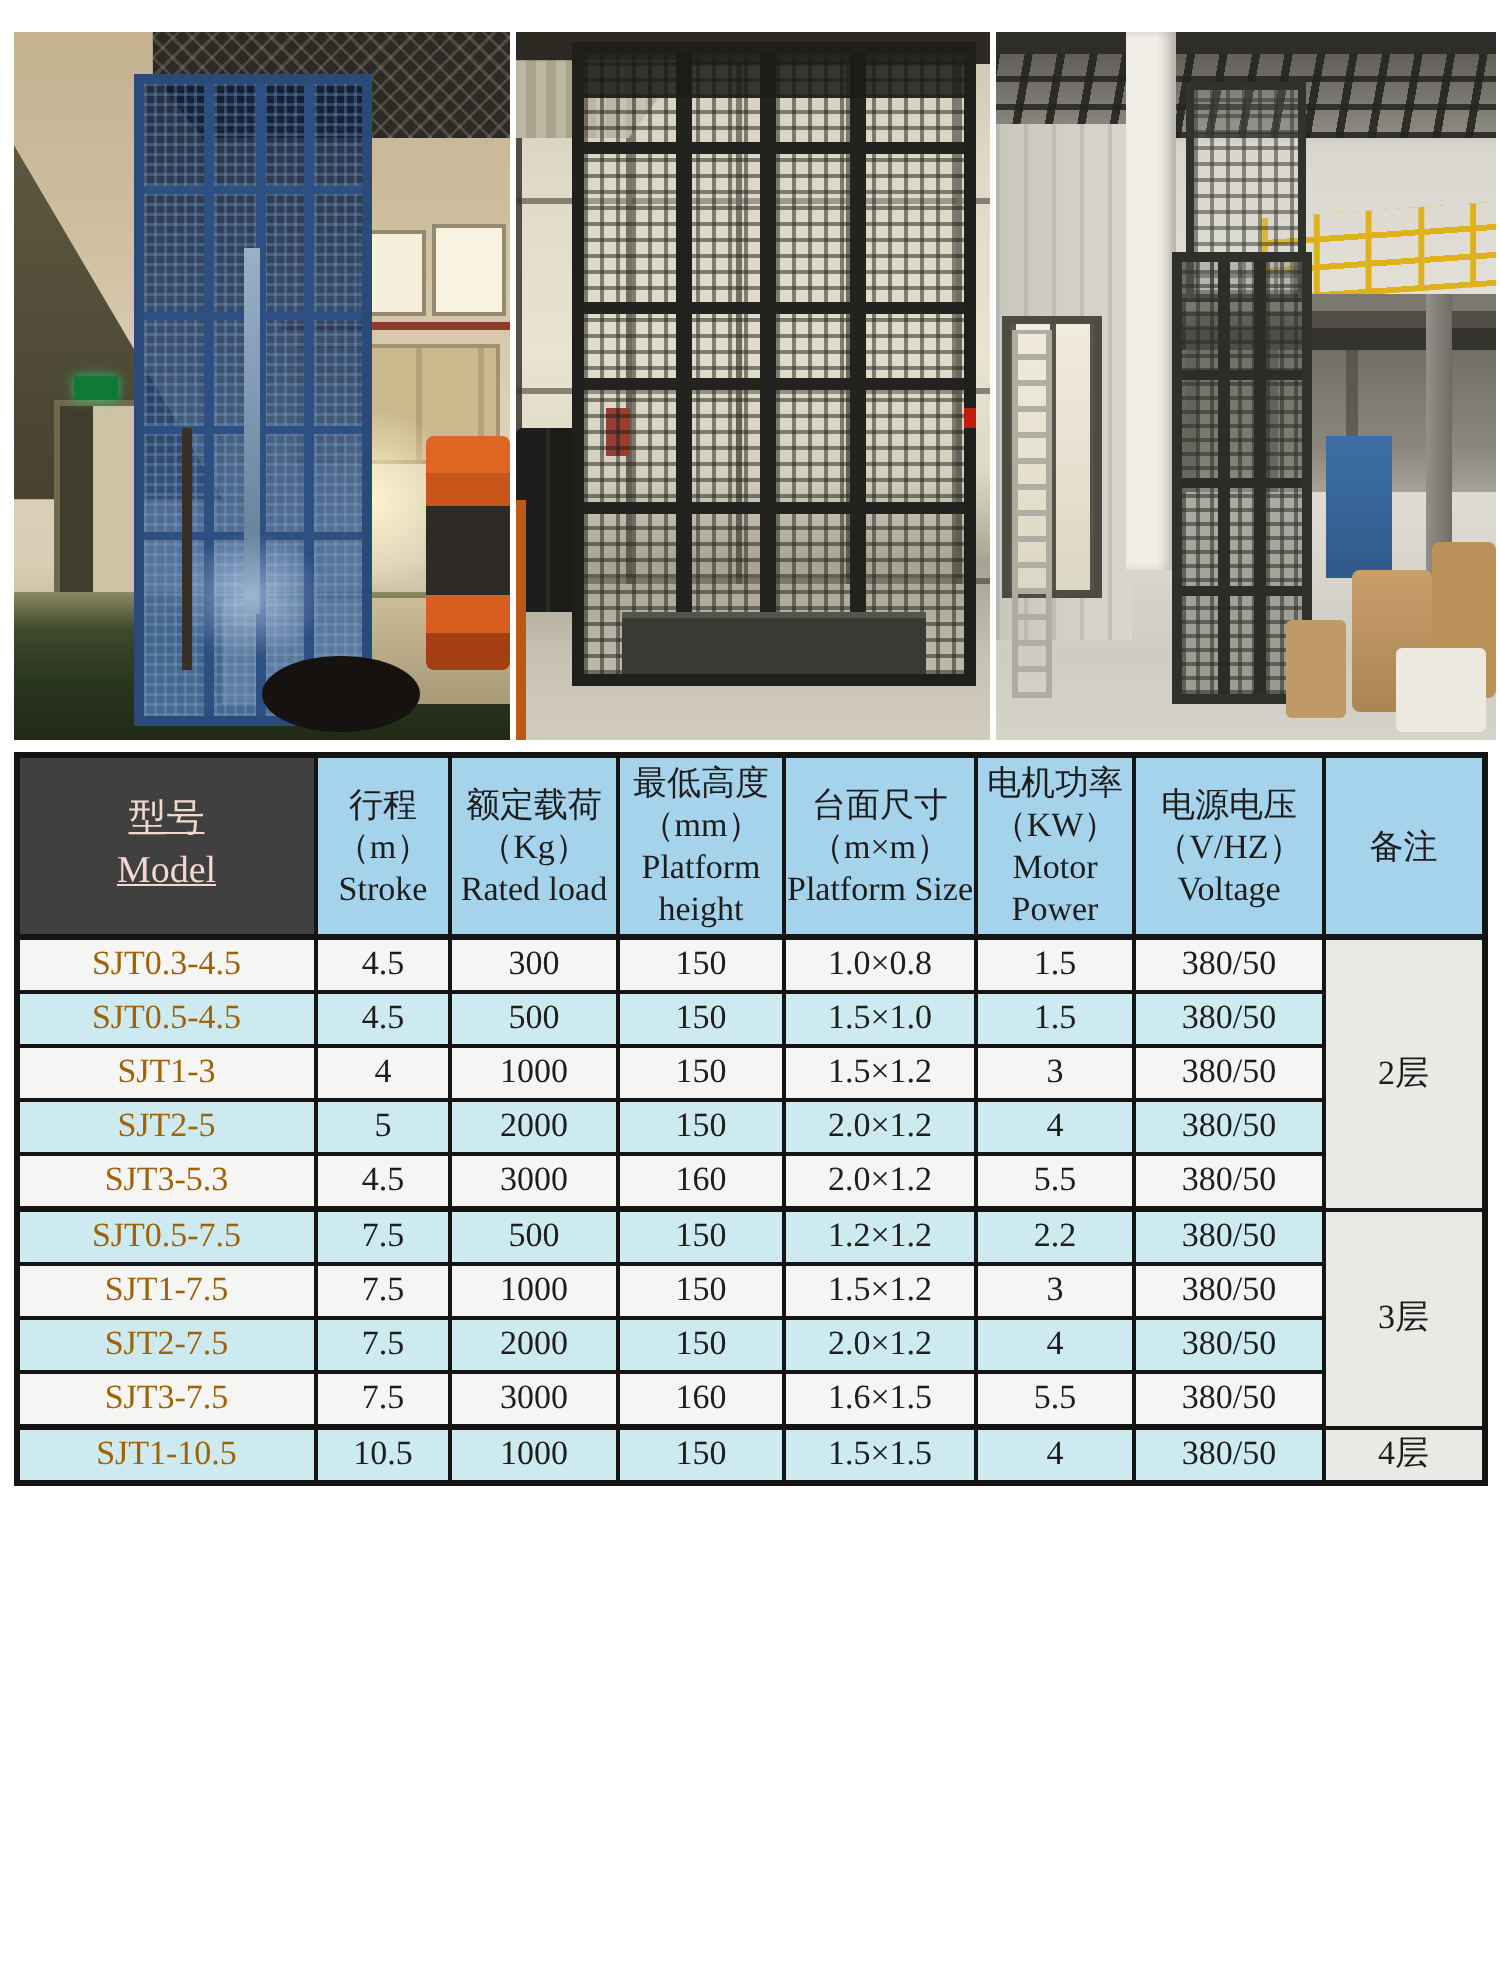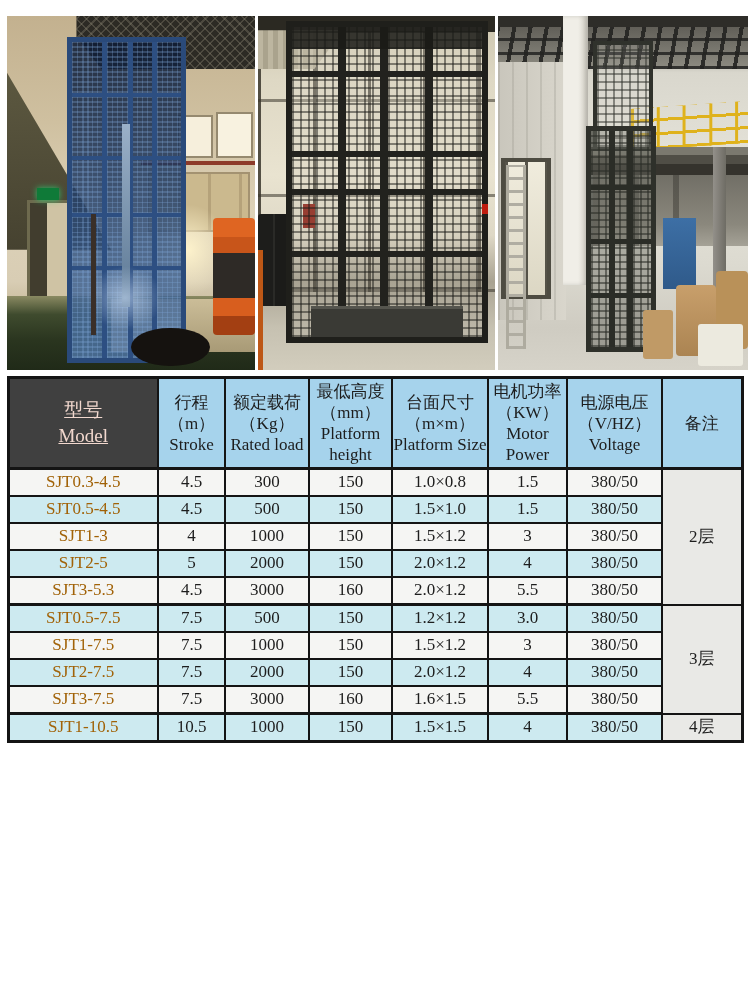--- a/index.html
+++ b/index.html
@@ -333,21 +333,21 @@
           <td>2.0×1.2</td>
           <td>5.5</td>
           <td>380/50</td>
         </tr>
         <tr class="blue">
           <td class="model-cell">SJT0.5-7.5</td>
           <td>7.5</td>
           <td>500</td>
           <td>150</td>
           <td>1.2×1.2</td>
-          <td>3.0</td>
+          <td>2.2</td>
           <td>380/50</td>
           <td rowspan="4" class="remark-cell">3层</td>
         </tr>
         <tr>
           <td class="model-cell">SJT1-7.5</td>
           <td>7.5</td>
           <td>1000</td>
           <td>150</td>
           <td>1.5×1.2</td>
           <td>3</td>

